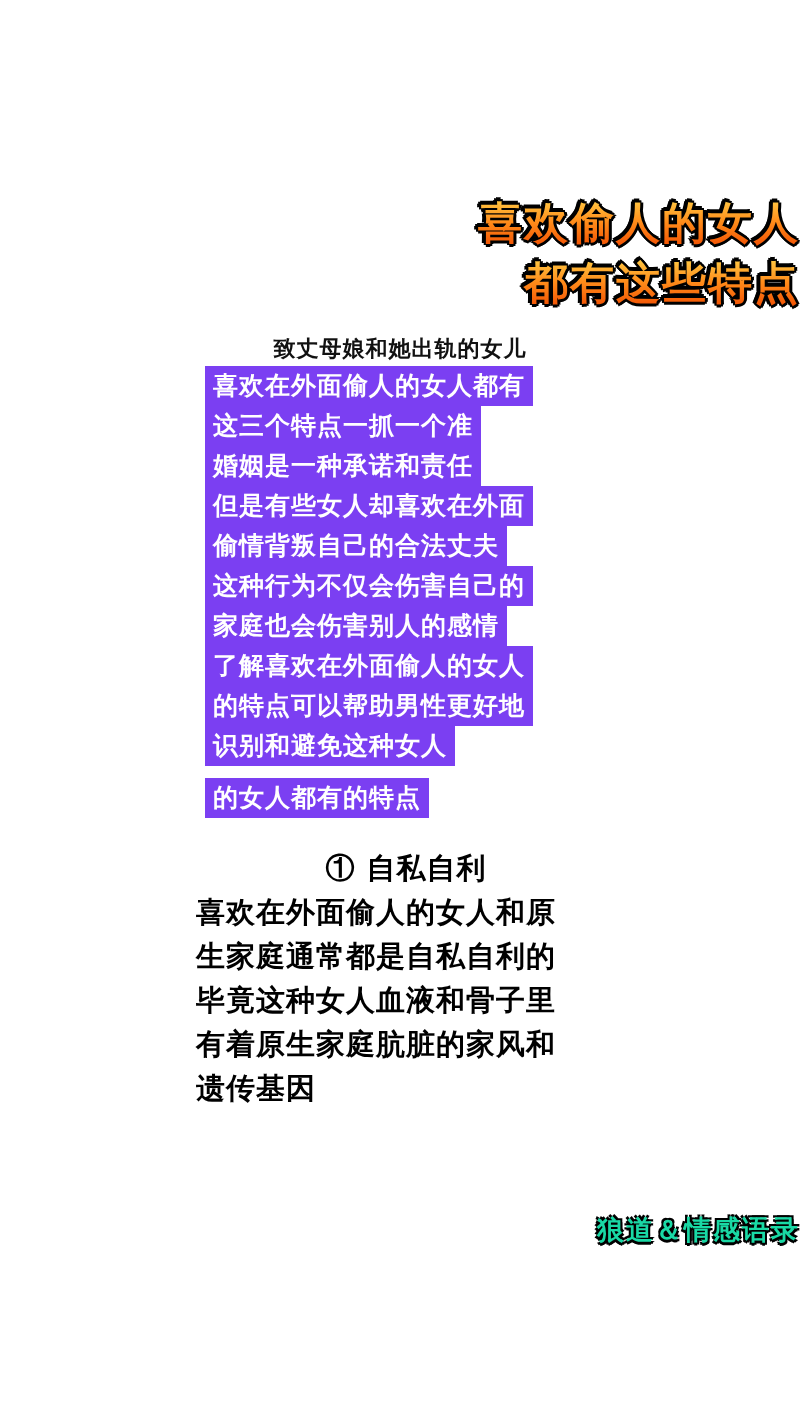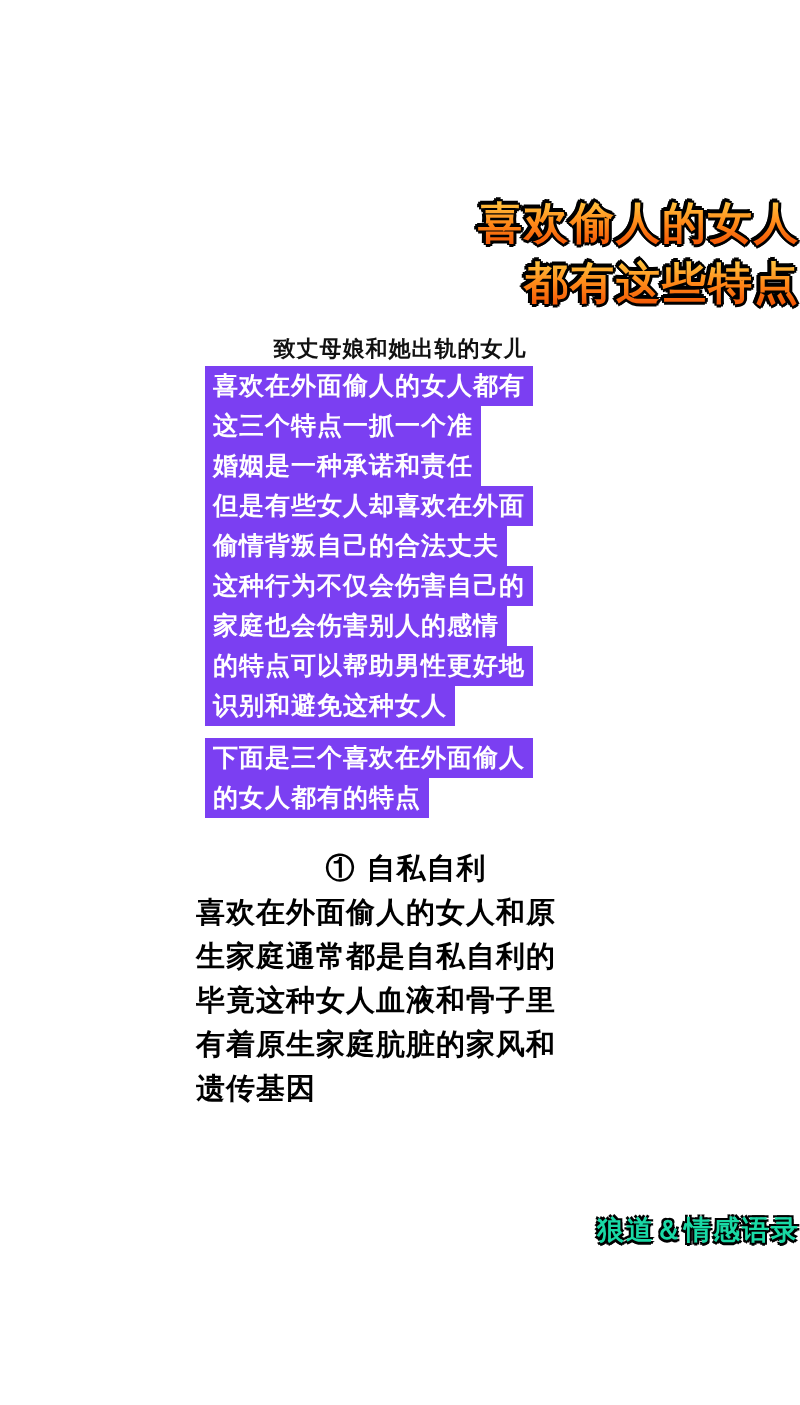--- a/index.html
+++ b/index.html
@@ -145,24 +145,24 @@
   <div class="subtitle">致丈母娘和她出轨的女儿</div>
 
   <div class="highlight-block">
     <div class="hl-line">喜欢在外面偷人的女人都有</div>
     <div class="hl-line">这三个特点一抓一个准</div>
     <div class="hl-line">婚姻是一种承诺和责任</div>
     <div class="hl-line">但是有些女人却喜欢在外面</div>
     <div class="hl-line">偷情背叛自己的合法丈夫</div>
     <div class="hl-line">这种行为不仅会伤害自己的</div>
     <div class="hl-line">家庭也会伤害别人的感情</div>
+    <div class="hl-line">了解喜欢在外面偷人的女人</div>
     <div class="hl-line">的特点可以帮助男性更好地</div>
     <div class="hl-line">识别和避免这种女人</div>
     <div class="hl-gap"></div>
-    <div class="hl-line">下面是三个喜欢在外面偷人</div>
     <div class="hl-line">的女人都有的特点</div>
   </div>
 
   <div class="section">
     <div class="section-heading">① 自私自利</div>
     <div class="section-line">喜欢在外面偷人的女人和原</div>
     <div class="section-line">生家庭通常都是自私自利的</div>
     <div class="section-line">毕竟这种女人血液和骨子里</div>
     <div class="section-line">有着原生家庭肮脏的家风和</div>
     <div class="section-line">遗传基因</div>

